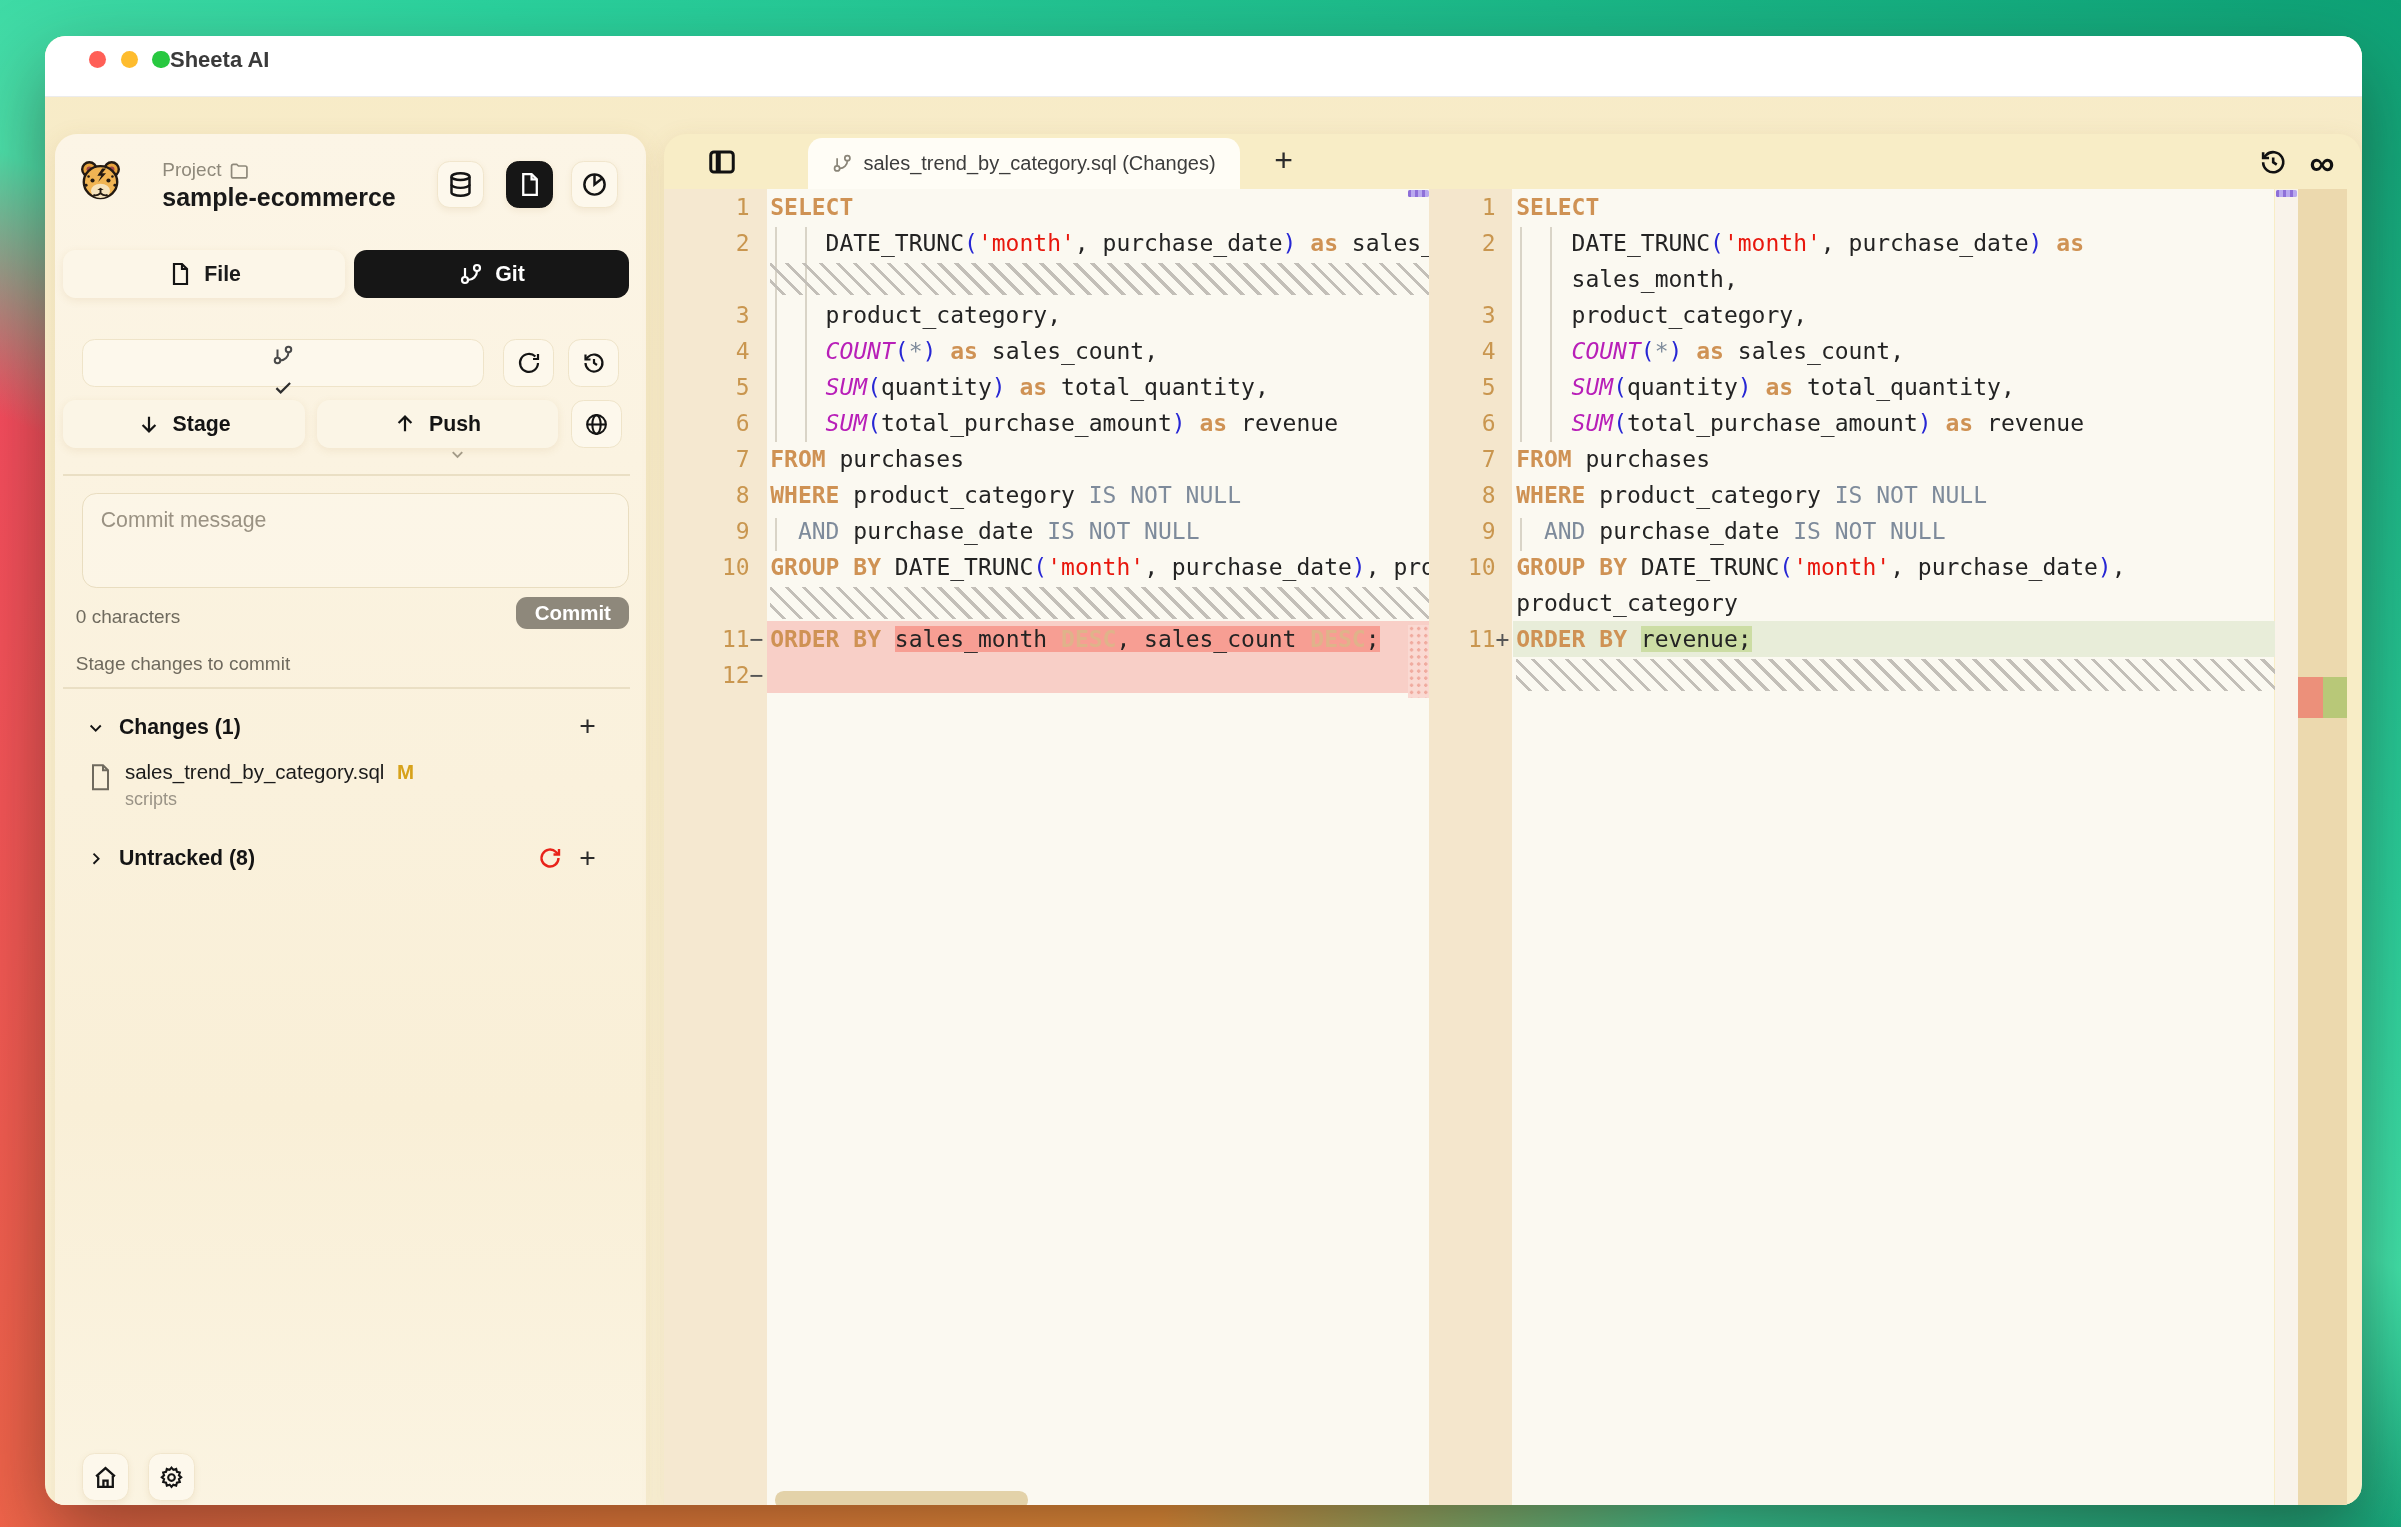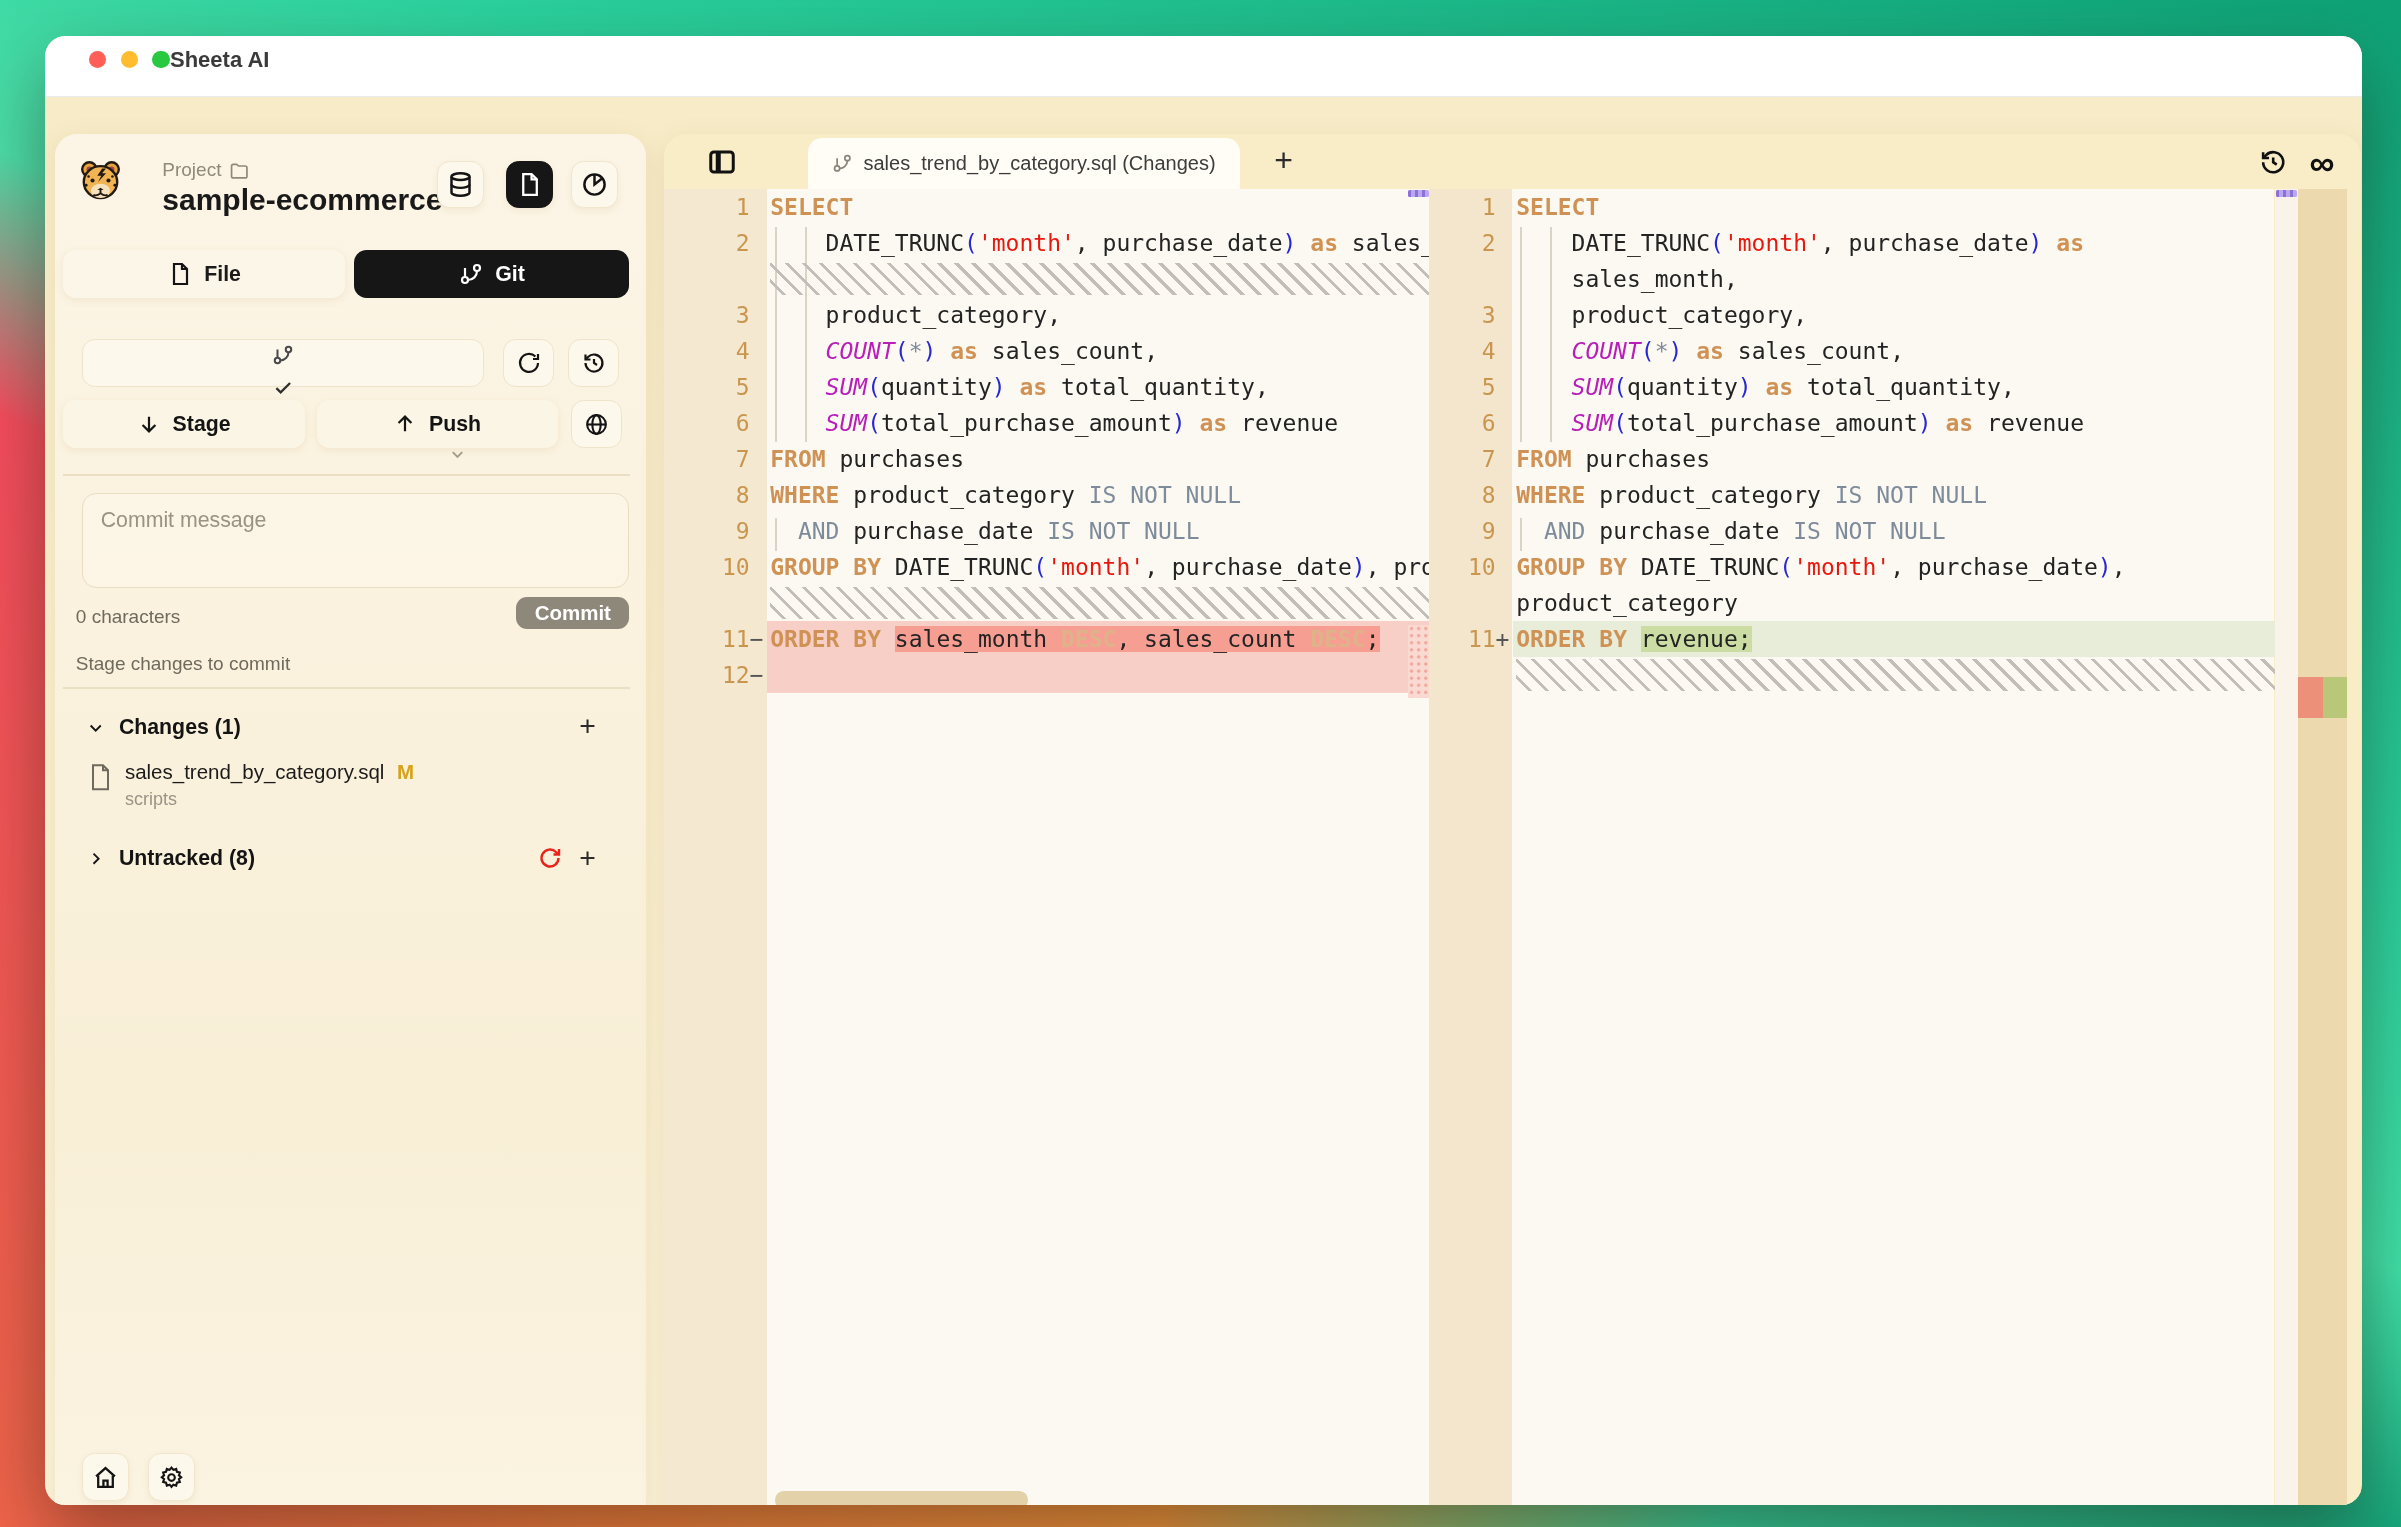--- a/index.html
+++ b/index.html
@@ -29,21 +29,21 @@
   .content { position:absolute; left:0; top:47px; right:0; bottom:0; }
 
   
   .sidebar {
     position:absolute; left:10.3px; top:51px; width:591px; height:1392px;
     border-radius:22px; background:linear-gradient(180deg,#fcf5e6,#f9efd7 70%,#fbf4e2);
     box-shadow:0 6.3px 24px rgba(160,120,50,.14);
   }
   .avatar { position:absolute; left:24px; top:24.5px; width:43px; height:43px; border-radius:11px; overflow:hidden; }
   .proj-label { position:absolute; left:107px; top:25px; font-size:19px; color:#8f897b; display:flex; align-items:center; gap:8px; }
-  .proj-name  { position:absolute; left:107px; top:49px; font-size:30px; font-weight:bold; color:#191919; }
+  .proj-name  { position:absolute; left:107px; top:49px; font-size:25px; font-weight:bold; color:#191919; }
   .icon-sq {
     position:absolute; top:27px; width:47px; height:47px; border-radius:12.6px;
     background:#fdf8ec; border:1.6px solid #f1e6cd; display:flex; align-items:center; justify-content:center;
     box-shadow:0 2.4px 6.3px rgba(170,130,60,.10);
   }
   .icon-sq.dark { background:#161616; border-color:#161616; }
 
   .seg-btn {
     position:absolute; top:116px; height:48px; border-radius:12.6px; display:flex; align-items:center; justify-content:center;
     gap:12.6px; font-size:21.3px; font-weight:bold;

